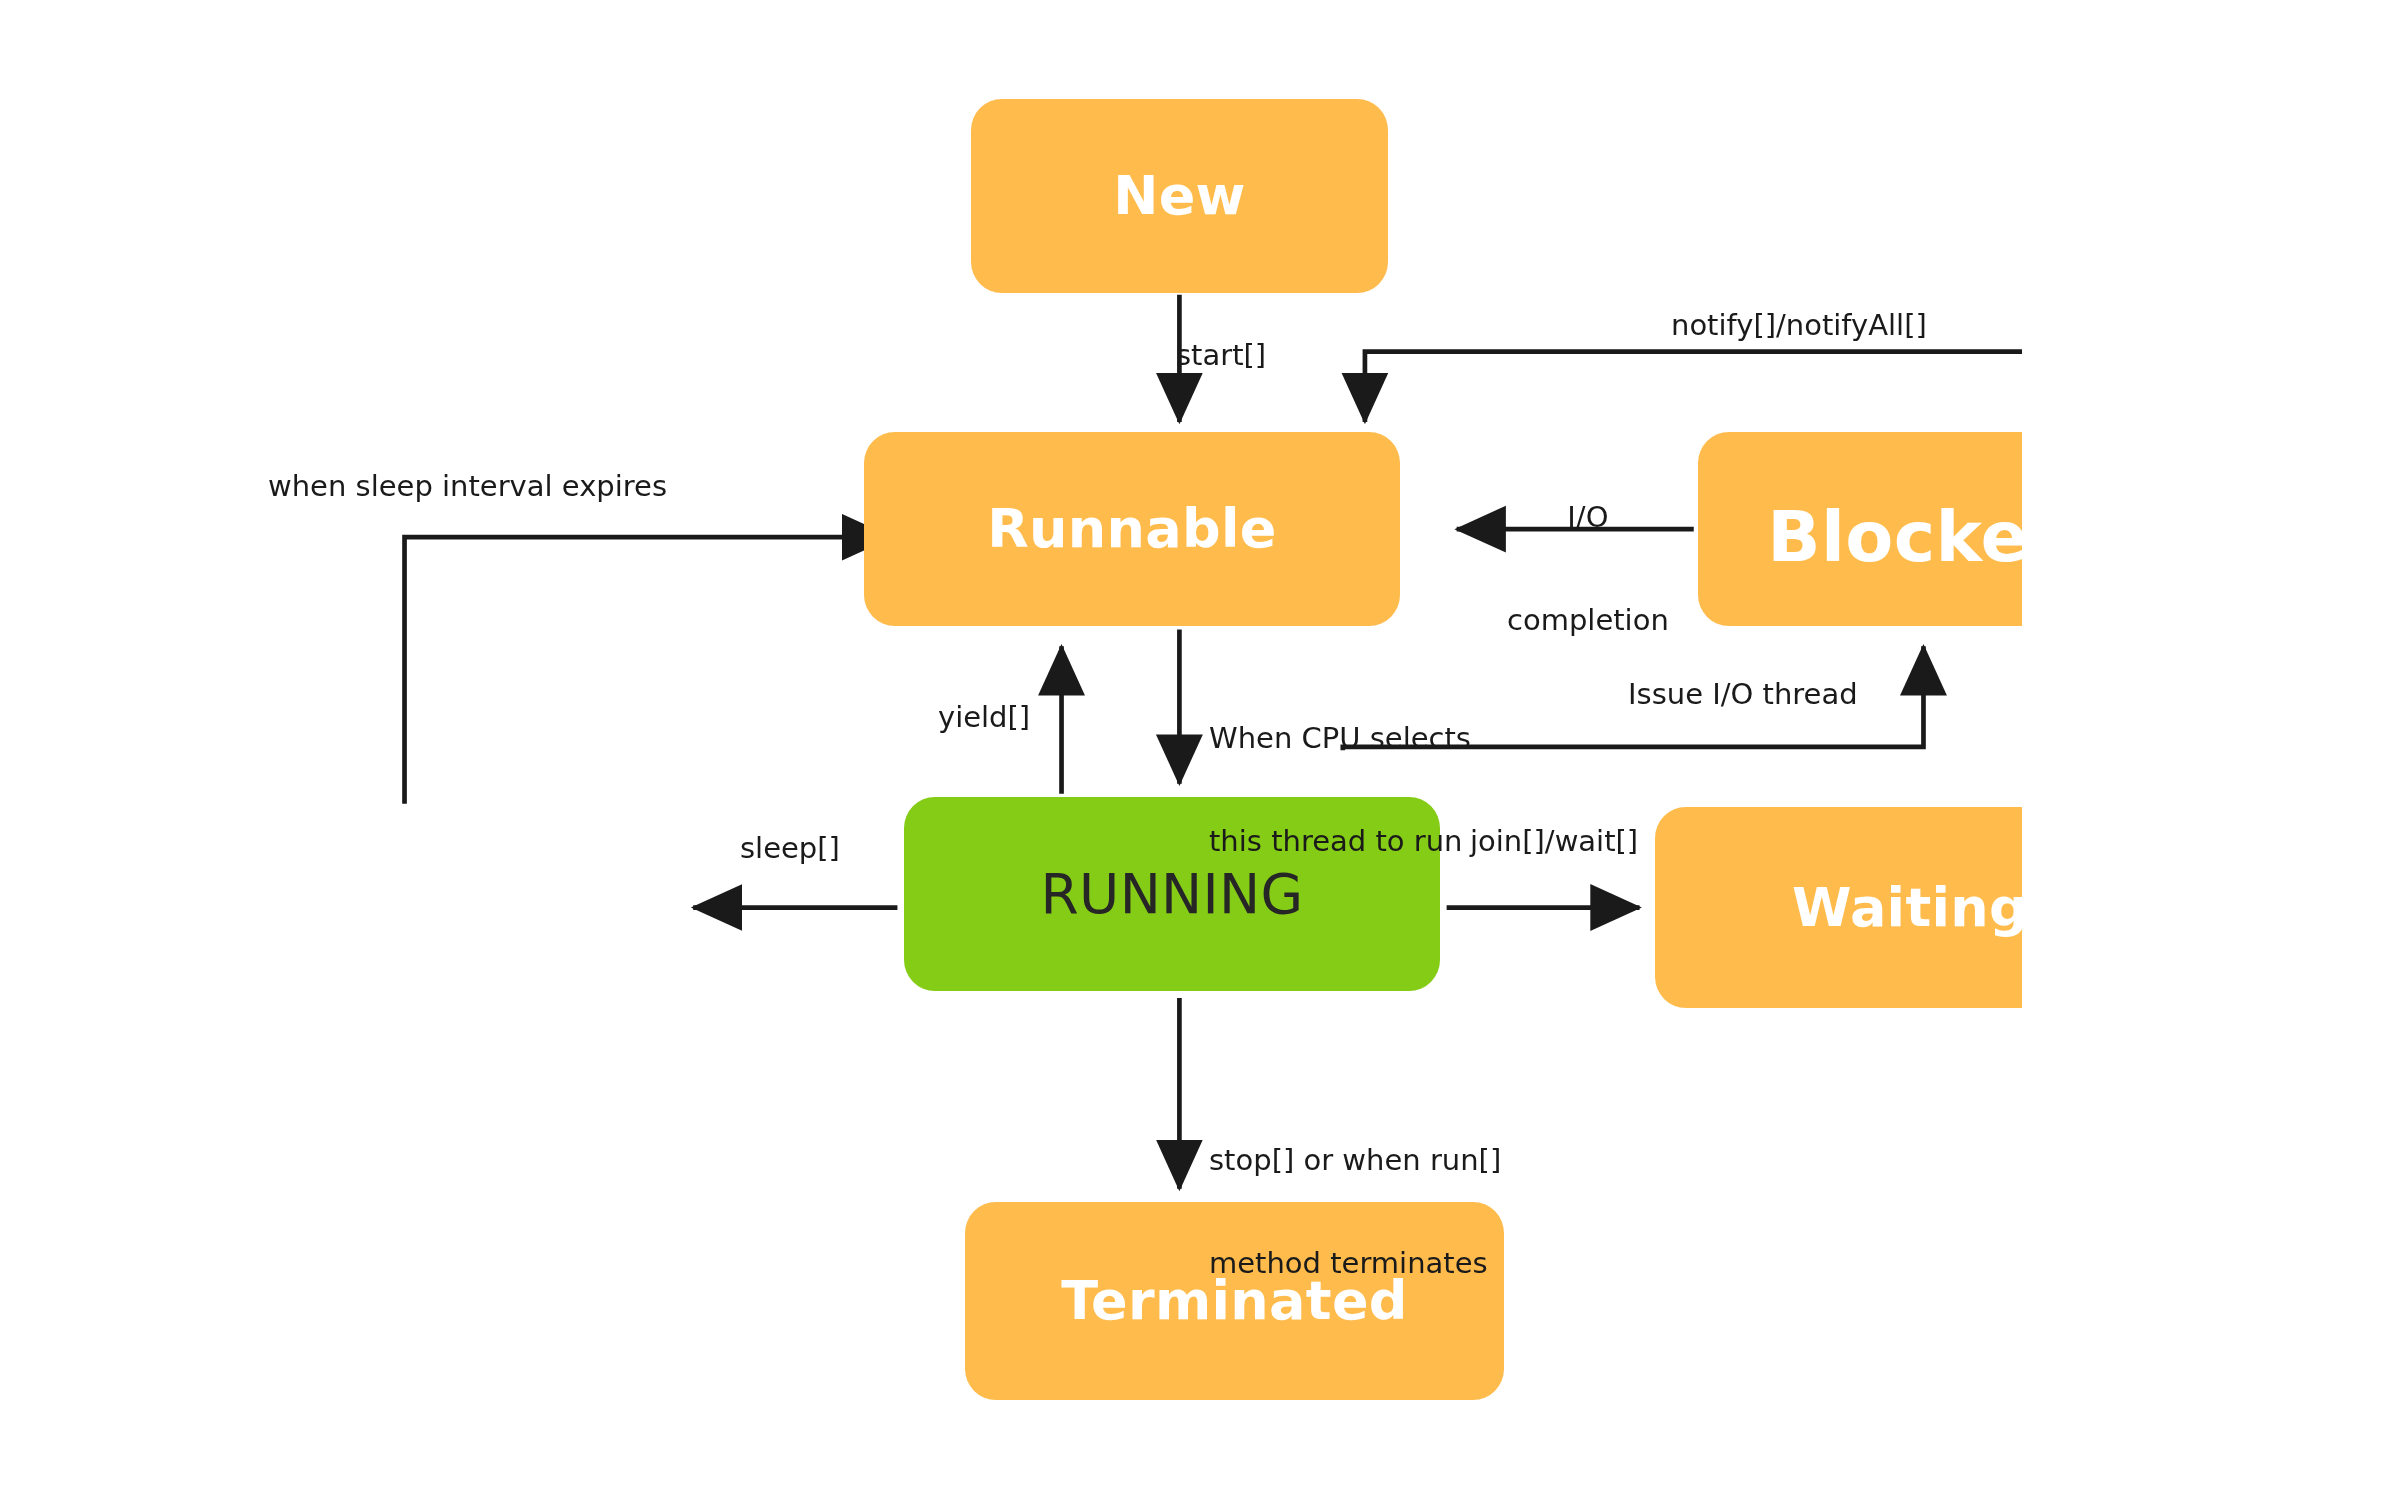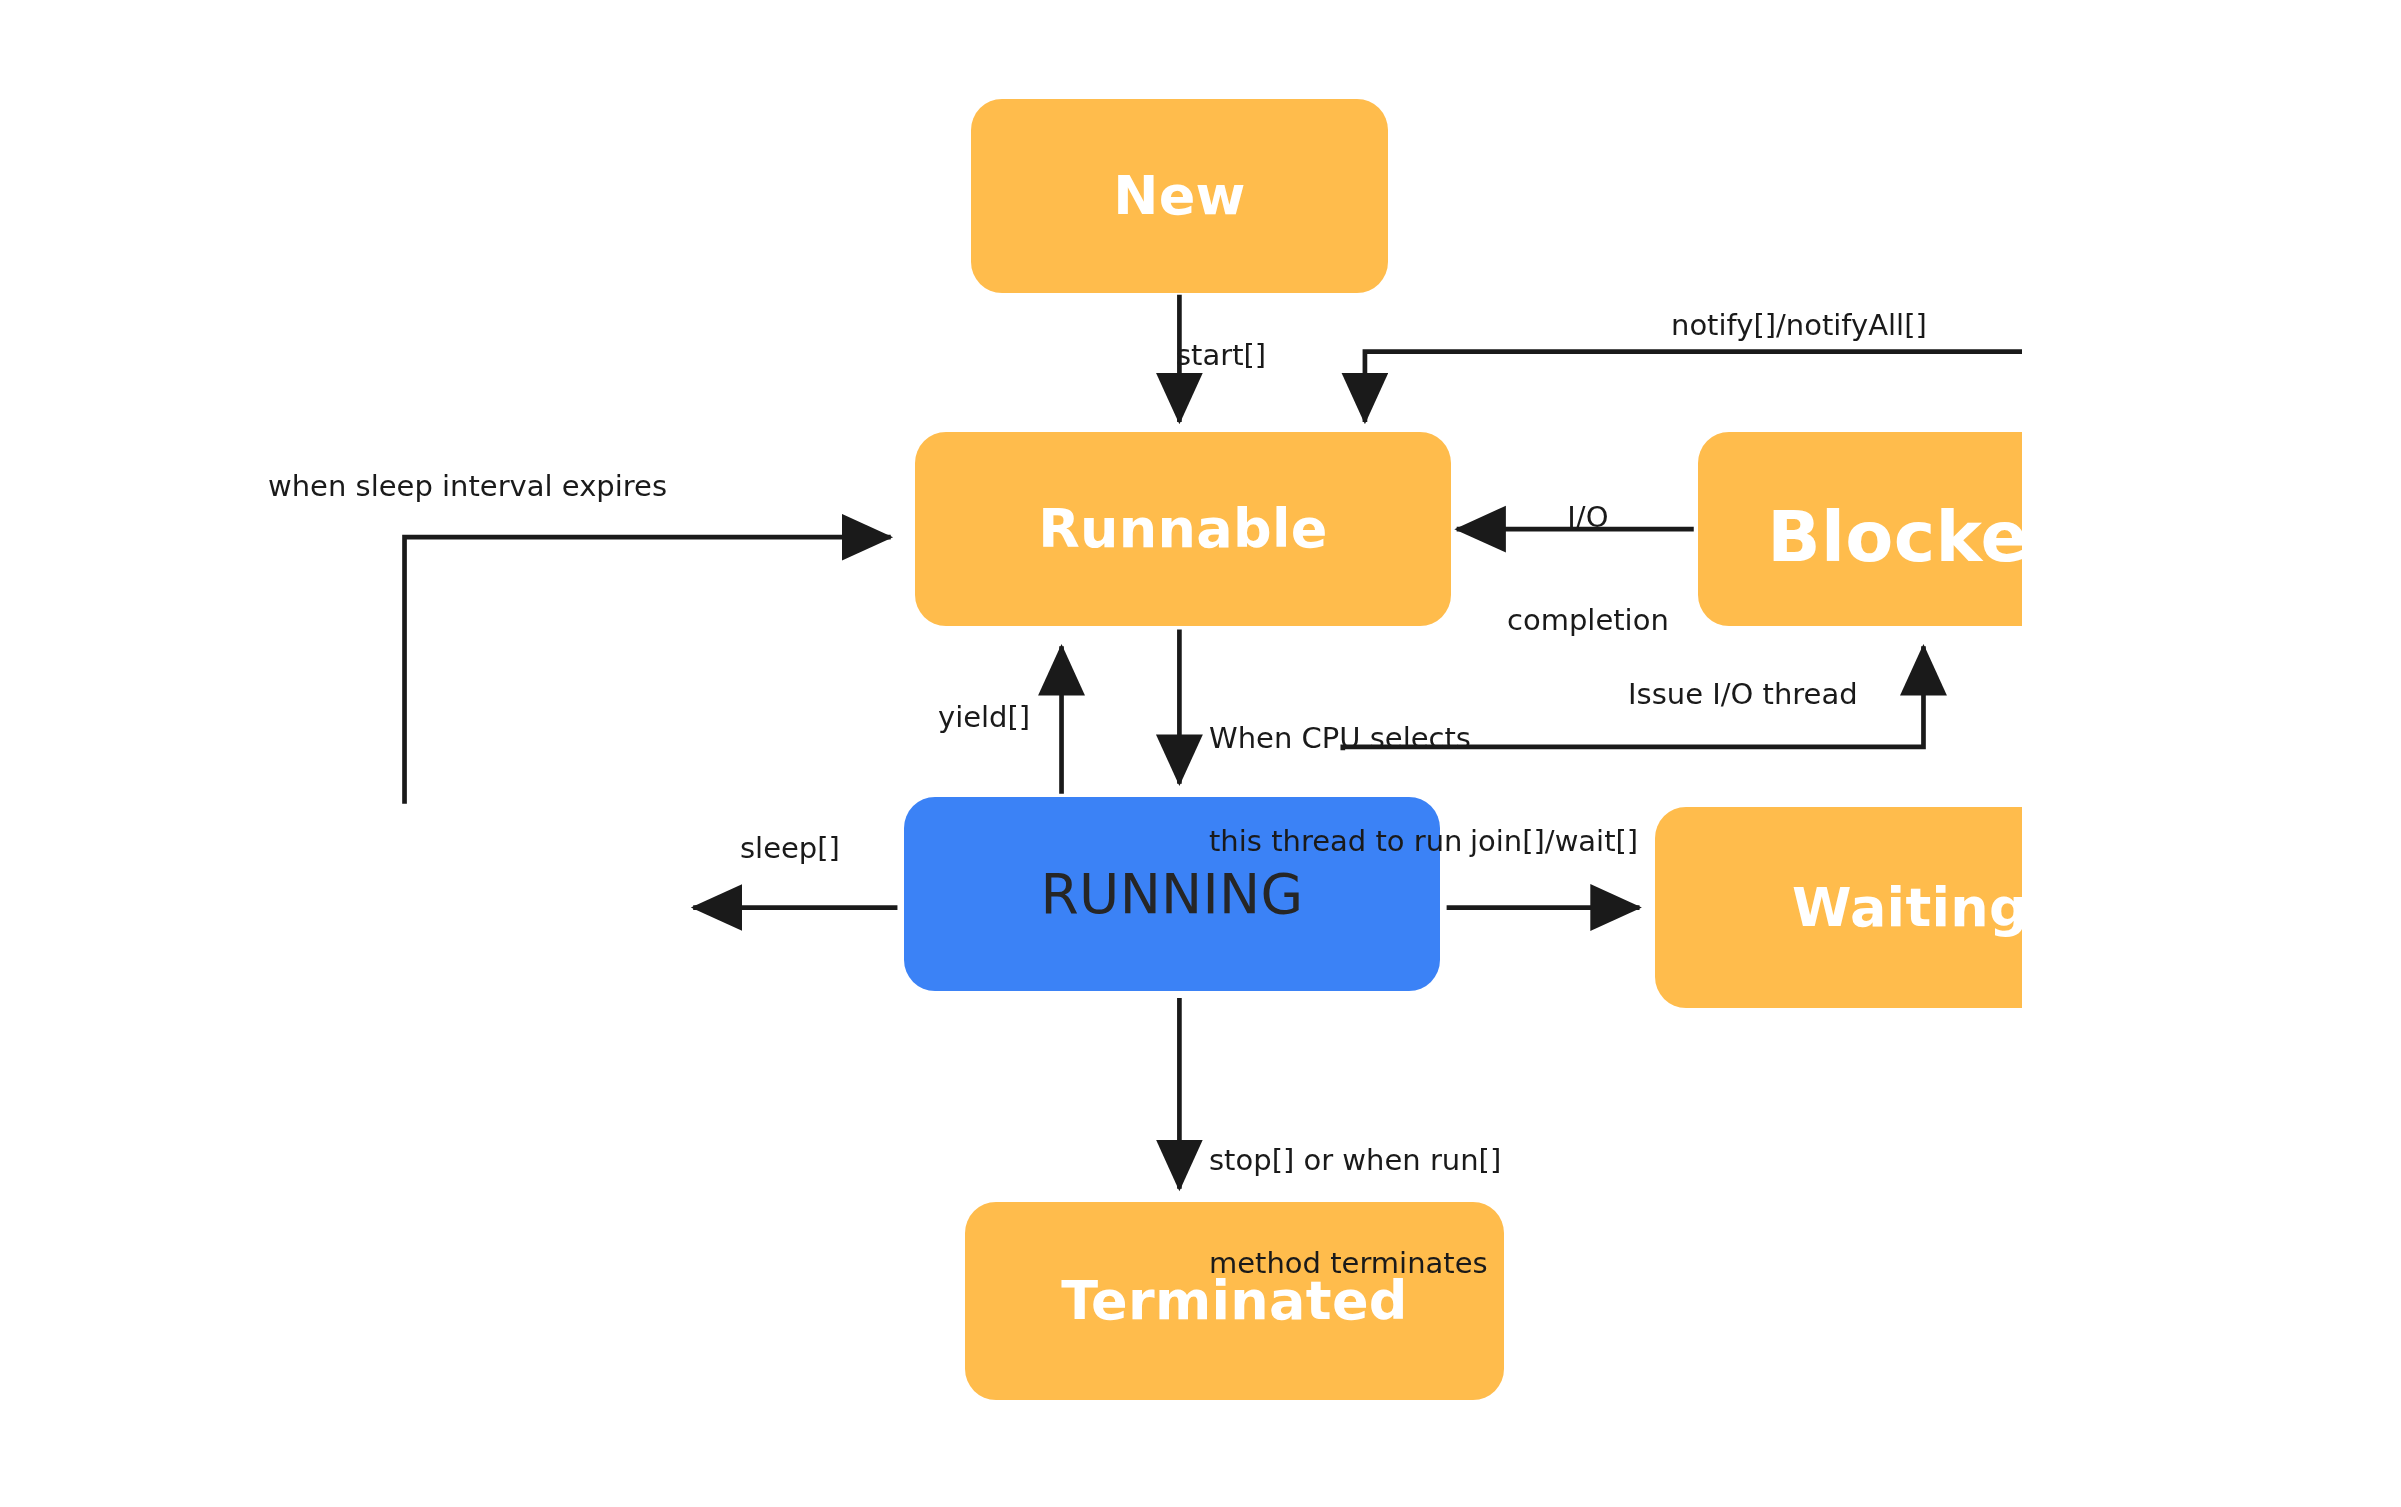--- a/index.html
+++ b/index.html
@@ -6,27 +6,27 @@
   html,body{margin:0;padding:0;background:#ffffff;}
   body{font-family:"DejaVu Sans", sans-serif;}
   #stage{position:relative;width:2022px;height:1507px;background:#fff;overflow:hidden;}
   svg.edges{position:absolute;left:0;top:0;width:2401px;height:1507px;pointer-events:none;}
 
   .node{position:absolute;border-radius:31px;display:flex;align-items:center;justify-content:center;
         text-align:center;box-sizing:border-box;}
   .node .lbl{font-family:"DejaVu Sans", sans-serif;font-weight:600;letter-spacing:0.3px;line-height:1;}
   .node.orange{background:#FFBC4C;}
   .node.orange .lbl{color:#ffffff;}
-  .node.blue{background:#3b82f6;}
+  .node.blue{background:#84cc16;}
   .node.blue .lbl{color:#262626;font-weight:500;}
 
   #node-new{left:971px;top:99px;width:417px;height:194px;}
   #node-new .lbl{font-size:54px;}
 
-  #node-runnable{left:915px;top:432px;width:536px;height:194px;}
+  #node-runnable{left:864px;top:432px;width:536px;height:194px;}
   #node-runnable .lbl{font-size:54px;}
 
   #node-blocked{left:1698px;top:432px;width:450px;height:194px;}
   #node-blocked .lbl{font-size:70px;margin-top:15px;}
 
   #node-running{left:904px;top:797px;width:536px;height:194px;}
   #node-running .lbl{font-size:55px;}
 
   #node-timed{left:134px;top:807px;width:544px;height:201px;}
   #node-timed .lbl{font-size:54px;}

